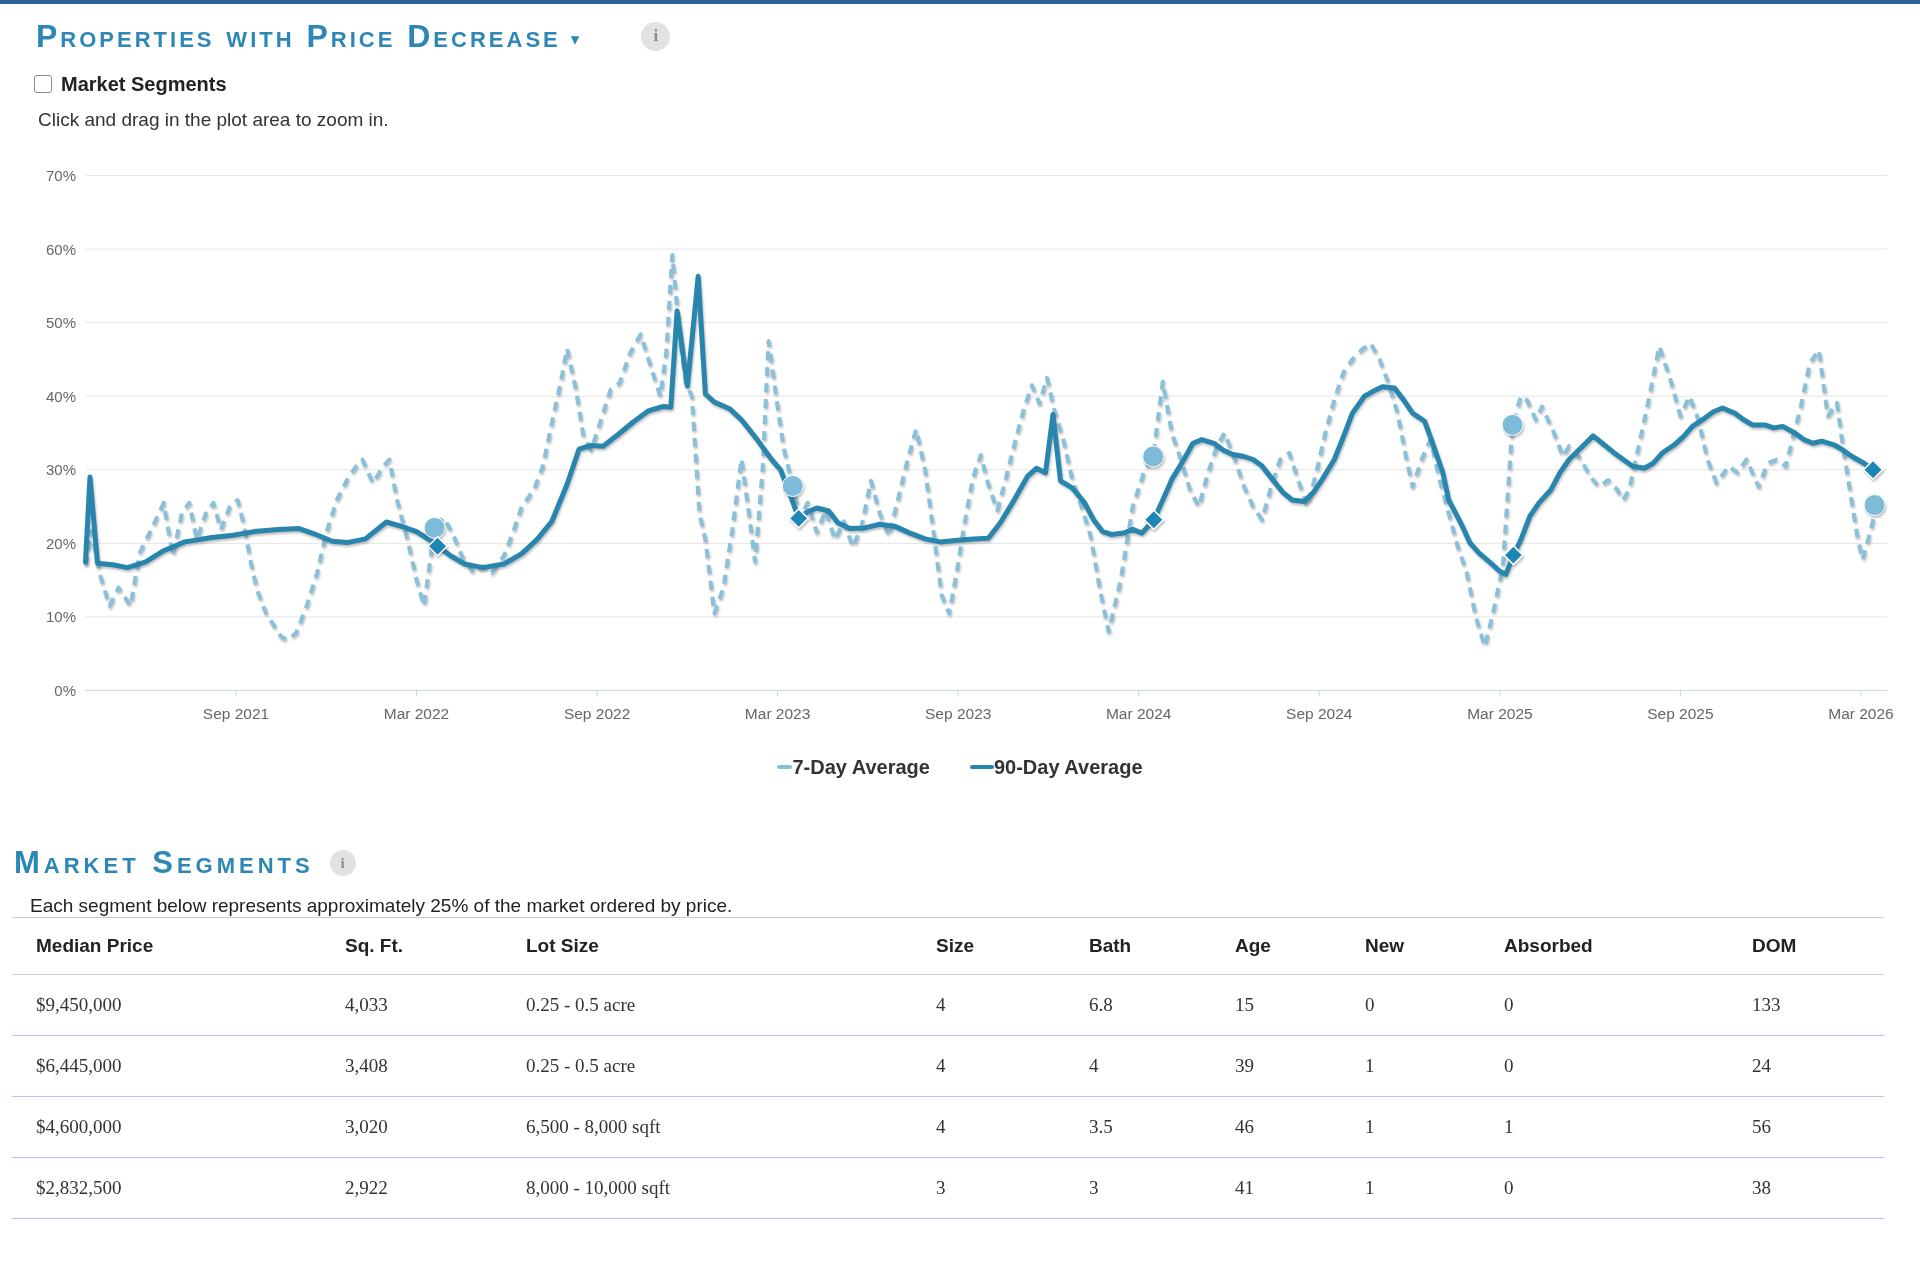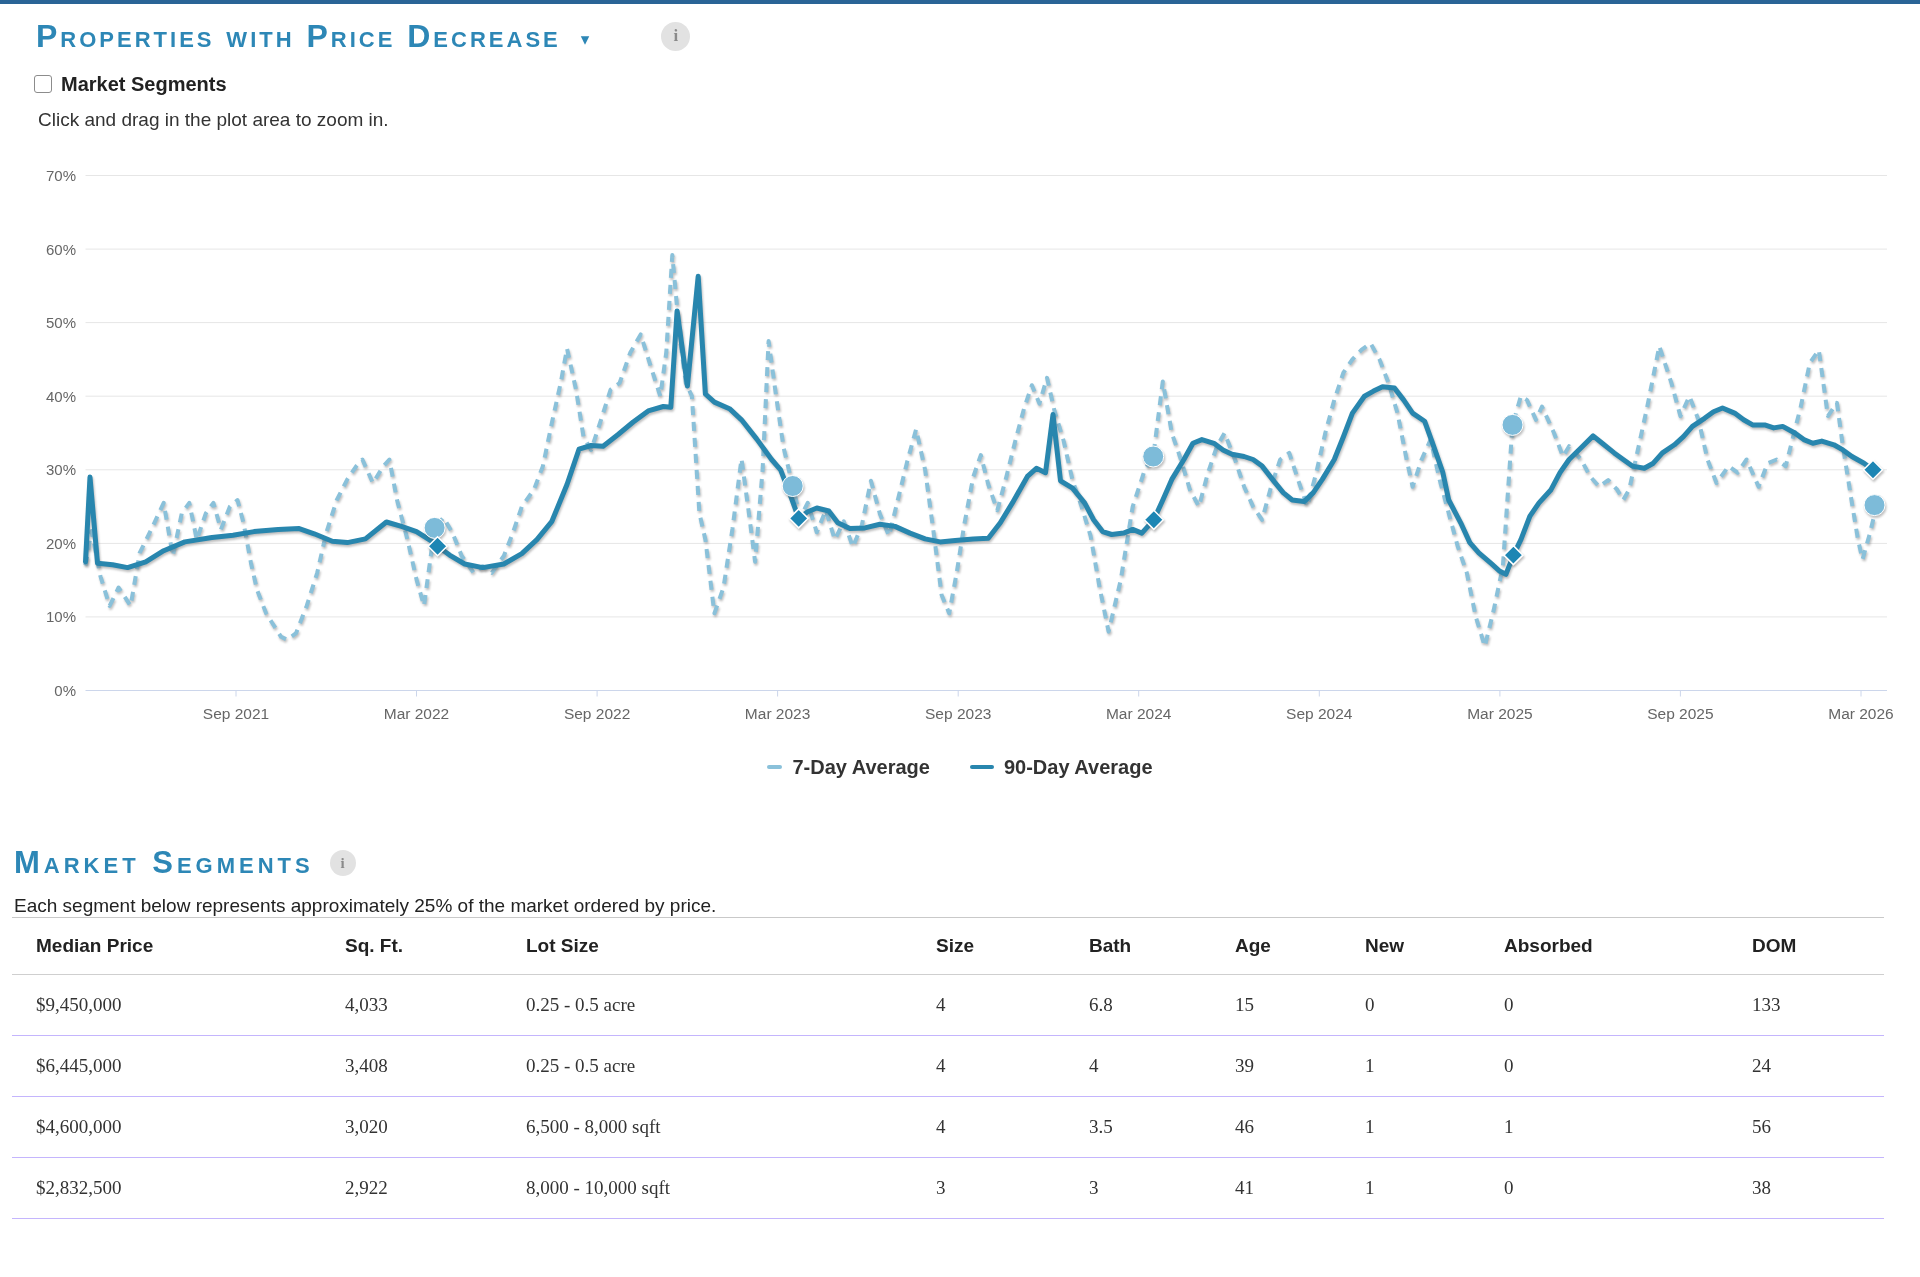--- a/index.html
+++ b/index.html
@@ -5,21 +5,21 @@
   html, body {
     margin: 0; padding: 0;
     width: 1920px; height: 1277px;
     background: #ffffff;
     font-family: "Liberation Sans", sans-serif;
     color: #333;
     overflow: hidden;
   }
   .topbar { height: 4px; background: #2a6496; width: 100%; }
   .hdr { padding-left: 36px; }
-  .title-row { display: flex; align-items: center; margin-top: 12px; height: 40px; gap: 10px; }
+  .title-row { display: flex; align-items: center; margin-top: 12px; height: 40px; }
   h1.page-title {
     margin: 0; font-size: 32px; font-weight: bold;
     font-variant: small-caps; letter-spacing: 3px;
     color: #2d87b6; cursor: pointer; line-height: 40px;
   }
   .caret { color: #2d87b6; font-size: 17px; margin-left: 10px; margin-top: 6px; }
   .info-icon {
     width: 29px; height: 29px; border-radius: 50%;
     background: #e2e2e2; color: #8a8a8a;
     font-family: "Liberation Serif", serif; font-weight: bold; font-style: normal;
@@ -37,33 +37,33 @@
   .chk-label { font-size: 20px; font-weight: bold; margin-left: 9px; color: #222; }
   .instruction { margin: 13px 0 0 2px; font-size: 19px; color: #333; }
 
   .chart-wrap { position: relative; margin-top: 2px; }
   svg text { font-family: "Liberation Sans", sans-serif; }
   .axis-lbl { fill: #666; font-size: 15px; }
   .x-lbl { fill: #666; font-size: 15.5px; }
   .shadow { filter: drop-shadow(1px 2px 1.2px rgba(85,85,85,0.38)); }
 
   .legend { display: flex; justify-content: center; align-items: center; gap: 40px; margin-top: 2px; height: 32px; }
-  .legend-item { display: flex; align-items: center; gap: 10px; font-size: 20px; font-weight: bold; color: #333; cursor: pointer; }
+  .legend-item { display: flex; align-items: center; font-size: 20px; font-weight: bold; color: #333; cursor: pointer; }
   .sym { height: 0; border-radius: 2px; display: inline-block; }
   .sym-7 { width: 15px; border-top: 4px solid #8ac1da; }
   .sym-90 { width: 24px; border-top: 4px solid #2886ae; }
 
   .segments { margin-top: 62px; padding-left: 14px; }
   .seg-head-row { display: flex; align-items: center; gap: 16px; height: 36px; }
   h2.seg-title {
     margin: 0; font-size: 31px; font-weight: bold;
     font-variant: small-caps; letter-spacing: 4px;
     color: #2d87b6; line-height: 36px;
   }
-  .seg-sub { margin: 14px 0 0 0; font-size: 19px; color: #222; }
+  .seg-sub { margin: 14px 0 0 16px; font-size: 19px; color: #222; }
 
   .seg-table-wrap { margin: 0 36px 0 12px; }
   table.seg-table {
     width: 1872px; border-collapse: collapse; table-layout: fixed;
     border-top: 1px solid #c9c9c9;
     font-size: 19px; color: #333;
   }
   table.seg-table th {
     text-align: left; font-weight: bold; color: #222;
     height: 56px; vertical-align: middle;

